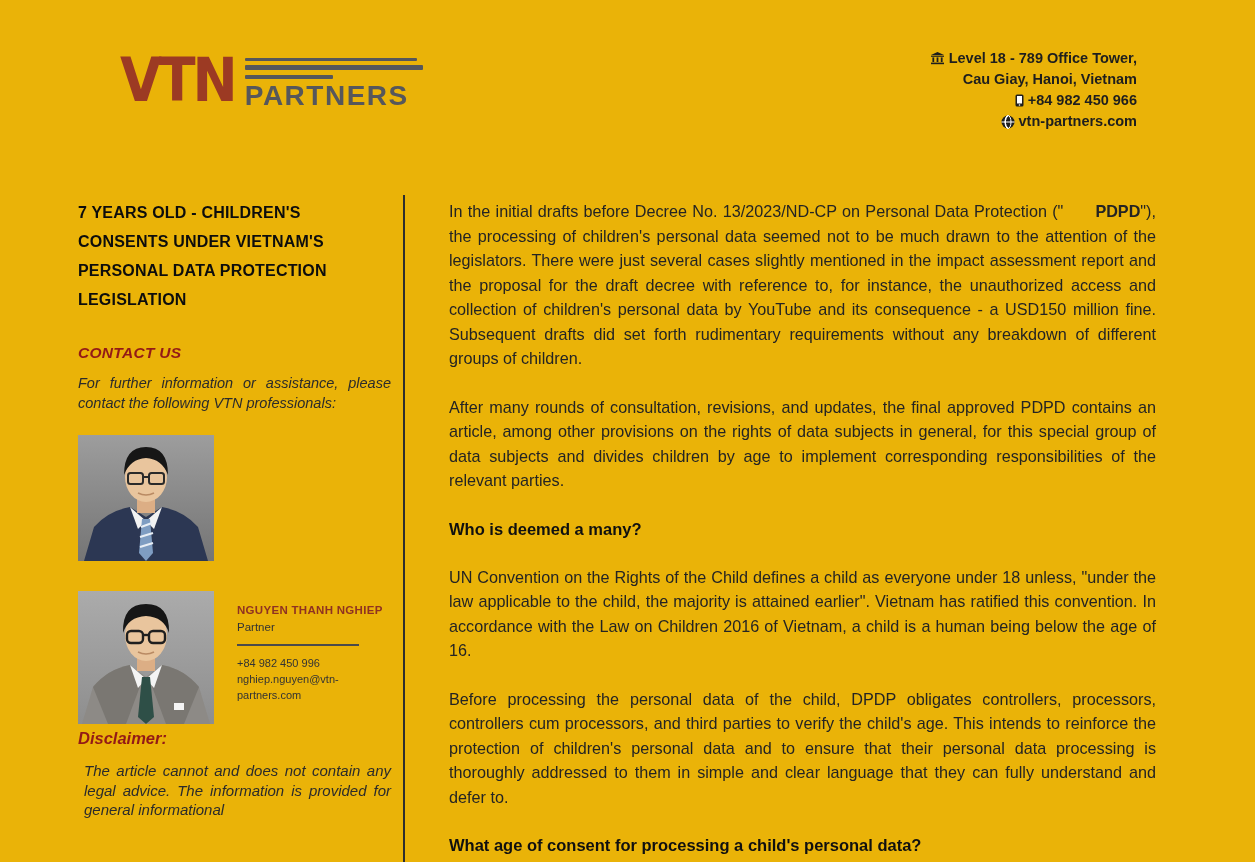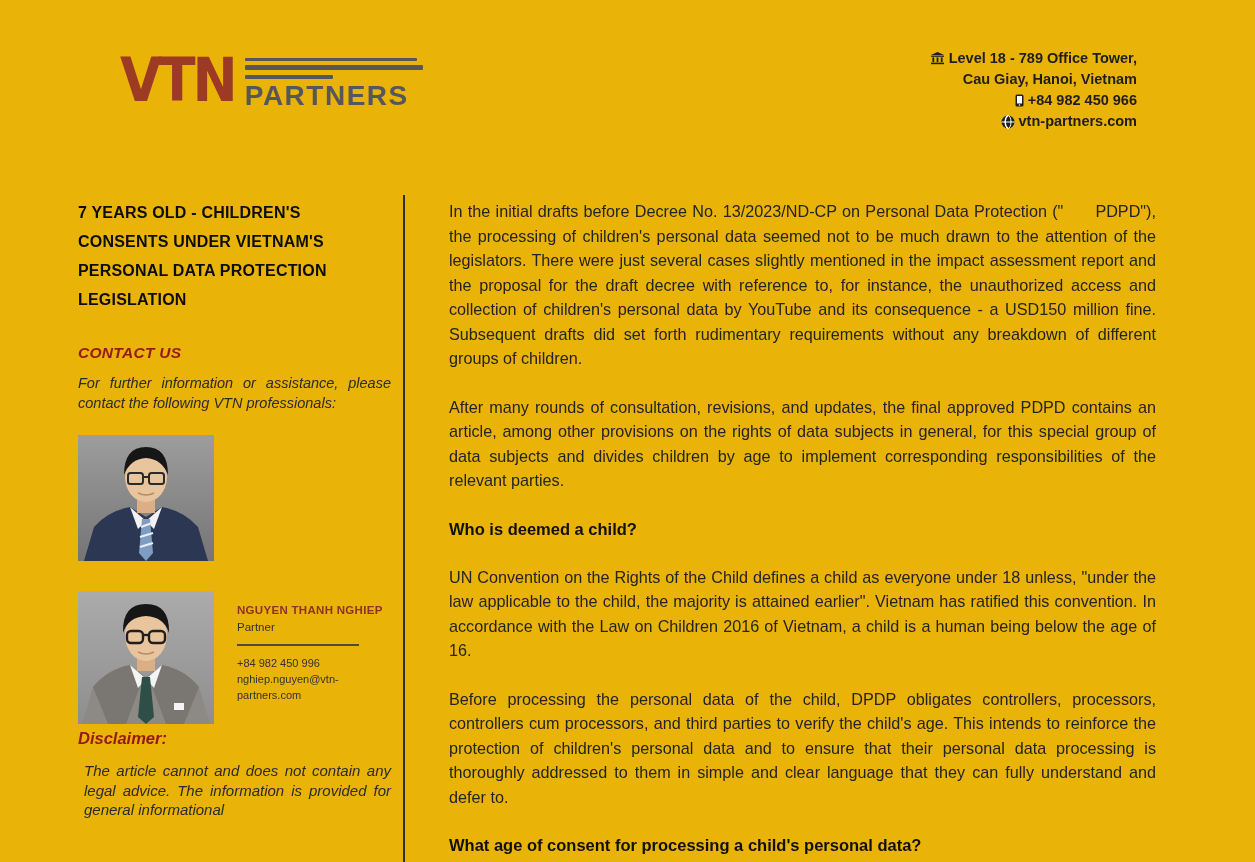--- a/index.html
+++ b/index.html
@@ -62,21 +62,21 @@
   }
   .disclaimer-t {
     margin-top:13px; font-style:italic; font-size:15px; line-height:19.5px;
     text-align:justify; color:#2b2b2b; font-weight:500;margin-left:6px;
   }
 
   
   .main { position:absolute; left:449px; top:199px; width:707px; }
   .main p { font-size:16.2px; line-height:24.5px; text-align:justify; color:#242424; margin-bottom:24px; }
   .main h3 { font-size:16.5px; font-weight:700; color:#101010; margin-bottom:24px; line-height:24px; }
-  .bold-inline { font-weight:400;margin-left:32px; }
+  .bold-inline { font-weight:700;margin-left:32px; }
 </style>
 </head>
 <body>
 
 <div class="page">
 
   <div class="logo">
     <div class="logo-vtn">VTN</div>
     <div class="logo-right">
       <div class="logo-bar bar1"></div>
@@ -197,21 +197,21 @@
 
     <div class="disclaimer-h">Disclaimer:</div>
     <p class="disclaimer-t">The article cannot and does not contain any legal advice. The information is provided for general informational</p>
   </aside>
 
   <main class="main">
     <p><span>In the initial drafts before Decree No. 13/2023/ND-CP on Personal Data Protection ("</span><span class="bold-inline">PDPD</span><span>"), the processing of children's personal data seemed not to be much drawn to the attention of the legislators. There were just several cases slightly mentioned in the impact assessment report and the proposal for the draft decree with reference to, for instance, the unauthorized access and collection of children's personal data by YouTube and its consequence - a USD150 million fine. Subsequent drafts did set forth rudimentary requirements without any breakdown of different groups of children.</span></p>
 
     <p>After many rounds of consultation, revisions, and updates, the final approved PDPD contains an article, among other provisions on the rights of data subjects in general, for this special group of data subjects and divides children by age to implement corresponding responsibilities of the relevant parties.</p>
 
-    <h3>Who is deemed a child?</h3>
+    <h3>Who is deemed a many?</h3>
 
     <p>UN Convention on the Rights of the Child defines a child as everyone under 18 unless, "under the law applicable to the child, the majority is attained earlier". Vietnam has ratified this convention. In accordance with the Law on Children 2016 of Vietnam, a child is a human being below the age of 16.</p>
 
     <p>Before processing the personal data of the child, DPDP obligates controllers, processors, controllers cum processors, and third parties to verify the child's age. This intends to reinforce the protection of children's personal data and to ensure that their personal data processing is thoroughly addressed to them in simple and clear language that they can fully understand and defer to.</p>
 
     <h3>What age of consent for processing a child's personal data?</h3>
   </main>
 
 </div>
 

